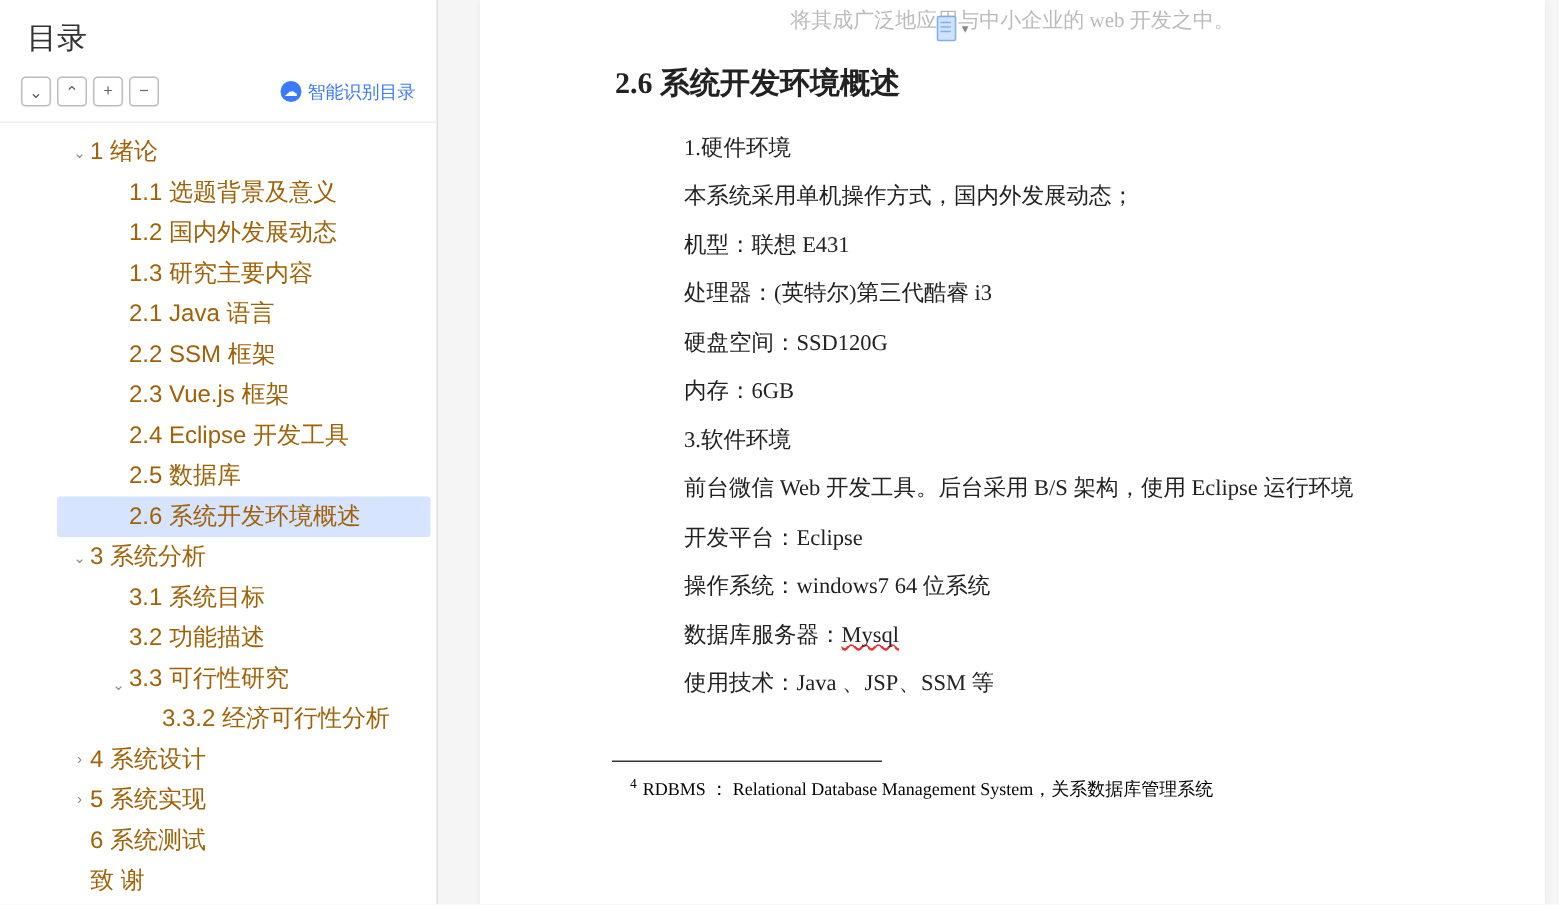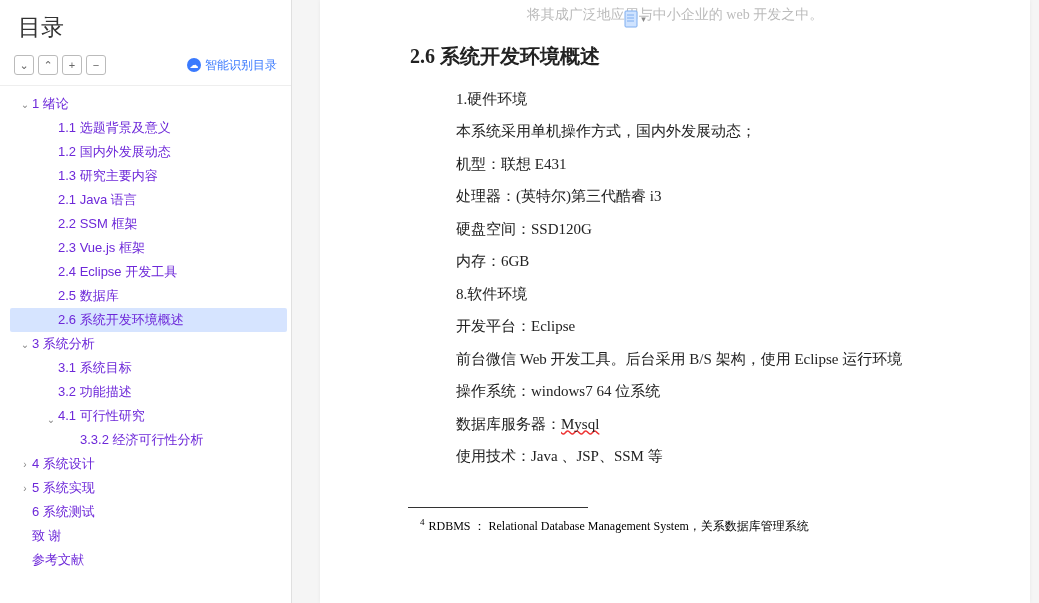--- a/index.html
+++ b/index.html
@@ -19,21 +19,21 @@
     flex-direction: column;
     padding: 6px 0;
   }
   .sidebar-header {
     padding: 6px 16px 8px 18px;
     display: flex;
     align-items: center;
     justify-content: space-between;
   }
   .sidebar-title {
-    font-size: 23px;
+    font-size: 20px;
     color: #333;
     font-weight: 400;
   }
   .sidebar-toolbar {
     display: flex;
     align-items: center;
     justify-content: space-between;
     padding: 4px 14px 10px 14px;
     border-bottom: 1px solid #eee;
   }
@@ -50,21 +50,21 @@
     display: flex; align-items: center; gap: 4px;
     font-size: 12px; color: #3a7afe; cursor: pointer;
   }
   .smart-icon {
     width: 14px; height: 14px; border-radius: 50%;
     background: #3a7afe; display: flex; align-items: center; justify-content: center;
     color: #fff; font-size: 9px;
   }
   .toc-tree {
     flex: 1; overflow-y: auto; padding: 6px 4px 6px 10px;
-    font-size: 13px; color: #6d28d9;
+    font-size: 16px; color: #a16207; margin-left: 28px;
   }
   .toc-item {
     display: flex; align-items: center;
     padding: 3px 6px 3px 4px;
     cursor: pointer;
     border-radius: 2px;
     white-space: nowrap;
   }
   .toc-item.active { background: #d6e4ff; }
   .chev {
@@ -203,21 +203,21 @@
       <div class="toc-item lv2">
         <span class="chev none"></span>
         <span>3.1 系统目标</span>
       </div>
       <div class="toc-item lv2">
         <span class="chev none"></span>
         <span>3.2 功能描述</span>
       </div>
       <div class="toc-item lv2">
         <span class="chev down"></span>
-        <span>4.1 可行性研究</span>
+        <span>3.3 可行性研究</span>
       </div>
       <div class="toc-item lv3">
         <span class="chev none"></span>
         <span>3.3.2 经济可行性分析</span>
       </div>
       <div class="toc-item lv1">
         <span class="chev right"></span>
         <span>4 系统设计</span>
       </div>
       <div class="toc-item lv1">
@@ -259,23 +259,23 @@
         <span>系统开发环境概述</span>
       </div>
 
       <div id="body-lines">
           <div class="para">1.硬件环境</div>
           <div class="para">本系统采用单机操作方式，国内外发展动态；</div>
           <div class="para">机型：联想 E431</div>
           <div class="para">处理器：(英特尔)第三代酷睿  i3</div>
           <div class="para">硬盘空间：SSD120G</div>
           <div class="para">内存：6GB</div>
-          <div class="para">8.软件环境</div>
+          <div class="para">3.软件环境</div>
+          <div class="para">前台微信 Web 开发工具。后台采用 B/S 架构，使用 Eclipse 运行环境</div>
           <div class="para">开发平台：Eclipse</div>
-          <div class="para">前台微信 Web 开发工具。后台采用 B/S 架构，使用 Eclipse 运行环境</div>
           <div class="para">操作系统：windows7 64 位系统</div>
         </div>
 
       <div class="para">
         <span>数据库服务器：</span><span class="underline-word">Mysql</span>
       </div>
 
       <div class="para">使用技术：Java  、JSP、SSM 等</div>
 
       <hr class="footnote-sep">

